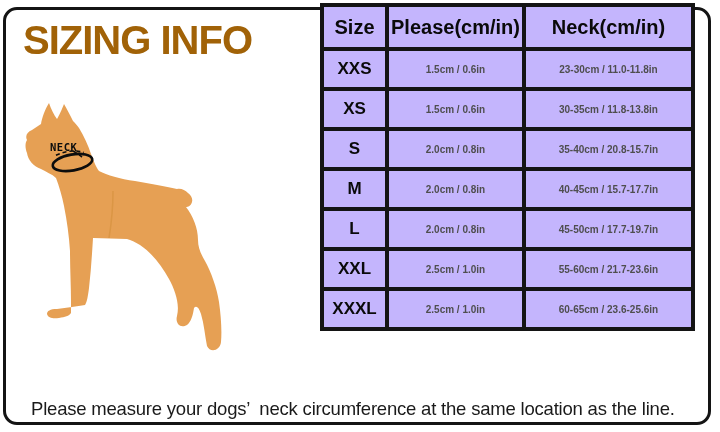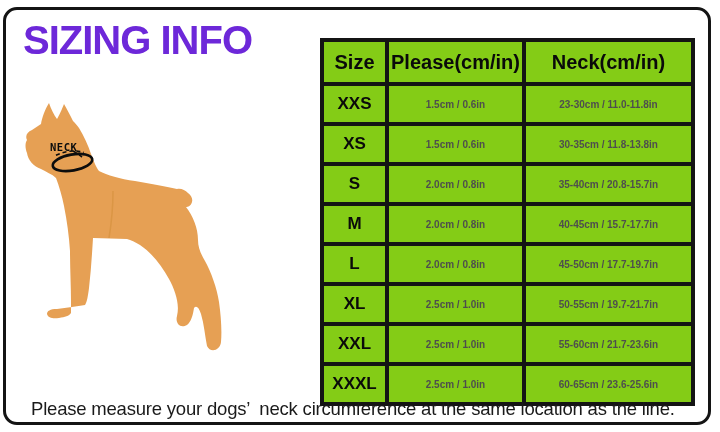--- a/index.html
+++ b/index.html
@@ -6,26 +6,26 @@
   body{
     width:720px;height:432px;background:#ffffff;position:relative;overflow:hidden;
     font-family:"Liberation Sans", sans-serif;
   }
   .frame{
     position:absolute;left:3px;top:7px;width:702px;height:412px;
     border:3px solid #141414;border-radius:14px;background:#ffffff;
   }
   .title{
     position:absolute;left:23px;top:18px;
-    font-size:40px;font-weight:bold;letter-spacing:-1px;color:#6d28d9;white-space:nowrap;
+    font-size:40px;font-weight:bold;letter-spacing:-1px;color:#a16207;white-space:nowrap;
   }
   .dog-wrap{position:absolute;left:25px;top:96px;width:210px;height:265px;}
   .sizing-table{
-    position:absolute;left:320px;top:38px;
-    border-collapse:collapse;table-layout:fixed;background:#84cc16;
+    position:absolute;left:320px;top:3px;
+    border-collapse:collapse;table-layout:fixed;background:#c4b5fd;
   }
   .sizing-table th,.sizing-table td{
     border:4px solid #141414;text-align:center;vertical-align:middle;
     padding:0 2px;overflow:hidden;white-space:nowrap;
   }
   .sizing-table th{height:40px;font-size:20px;font-weight:bold;color:#0a0a0a;}
   .sizing-table td{height:36px;font-size:10px;font-weight:bold;color:#4e4e4e;}
   .sizing-table td.size-col{font-size:17px;color:#0a0a0a;}
   .footnote{
     position:absolute;left:31px;top:398px;width:670px;
@@ -126,25 +126,20 @@
         <td class="size-col">M</td>
         <td>2.0cm / 0.8in</td>
         <td>40-45cm / 15.7-17.7in</td>
       </tr>
       <tr>
         <td class="size-col">L</td>
         <td>2.0cm / 0.8in</td>
         <td>45-50cm / 17.7-19.7in</td>
       </tr>
       <tr>
-        <td class="size-col">XL</td>
-        <td>2.5cm / 1.0in</td>
-        <td>50-55cm / 19.7-21.7in</td>
-      </tr>
-      <tr>
         <td class="size-col">XXL</td>
         <td>2.5cm / 1.0in</td>
         <td>55-60cm / 21.7-23.6in</td>
       </tr>
       <tr>
         <td class="size-col">XXXL</td>
         <td>2.5cm / 1.0in</td>
         <td>60-65cm / 23.6-25.6in</td>
       </tr>
     </tbody>

